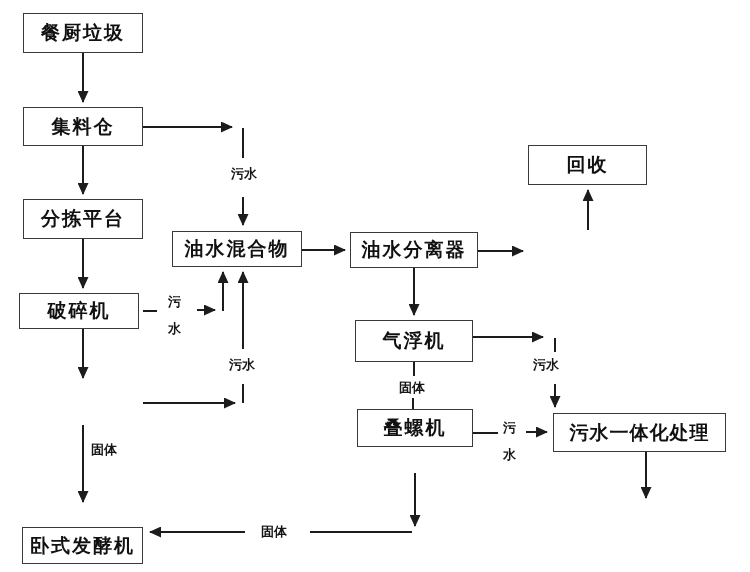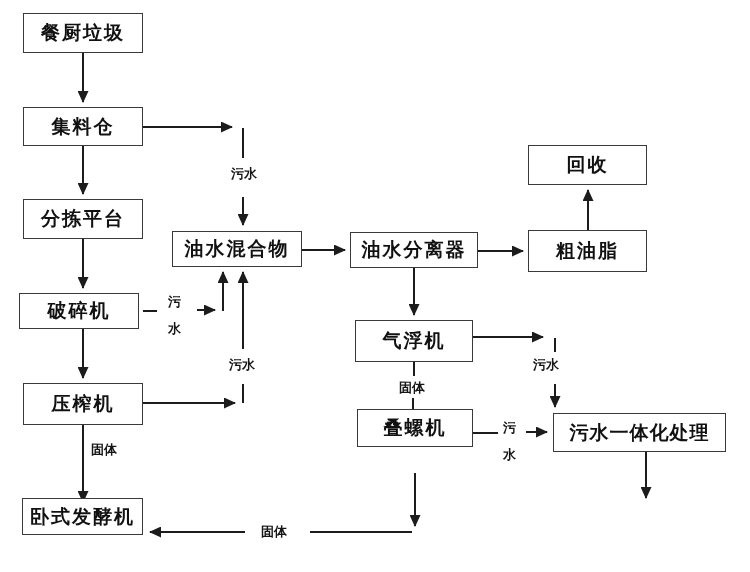--- a/index.html
+++ b/index.html
@@ -76,26 +76,24 @@
       <line x1="245" y1="532" x2="150" y2="532" marker-end="url(#ah)"></line>
 
       <line x1="646" y1="452" x2="646" y2="498" marker-end="url(#ah)"></line>
     </g>
   </svg>
 
   <div class="node" style="left:23px;top:13px;width:120px;height:40px">餐厨垃圾</div>
   <div class="node" style="left:23px;top:107px;width:120px;height:39px">集料仓</div>
   <div class="node" style="left:23px;top:199px;width:120px;height:40px">分拣平台</div>
   <div class="node" style="left:19px;top:293px;width:120px;height:36px">破碎机</div>
-  <div class="node" style="left:23px;top:383px;width:120px;height:42px">压榨机</div>
-  <div class="node" style="left:22px;top:498px;width:121px;height:37px">卧式发酵机</div>
+  <div class="node" style="left:22px;top:527px;width:121px;height:37px">卧式发酵机</div>
   <div class="node" style="left:172px;top:231px;width:130px;height:36px">油水混合物</div>
   <div class="node" style="left:350px;top:232px;width:128px;height:36px">油水分离器</div>
   <div class="node" style="left:528px;top:145px;width:119px;height:40px">回收</div>
-  <div class="node" style="left:528px;top:230px;width:119px;height:42px">粗油脂</div>
   <div class="node" style="left:355px;top:320px;width:118px;height:42px">气浮机</div>
   <div class="node" style="left:357px;top:409px;width:116px;height:38px">叠螺机</div>
   <div class="node" style="left:553px;top:413px;width:173px;height:39px;letter-spacing:1px">污水一体化处理</div>
 
   <div class="elabel" style="left:229px;top:165px">污水</div>
   <div class="elabel vert" style="left:166px;top:288px">污水</div>
   <div class="elabel" style="left:227px;top:356px">污水</div>
   <div class="elabel" style="left:89px;top:441px">固体</div>
   <div class="elabel" style="left:397px;top:379px">固体</div>
   <div class="elabel" style="left:531px;top:356px">污水</div>

